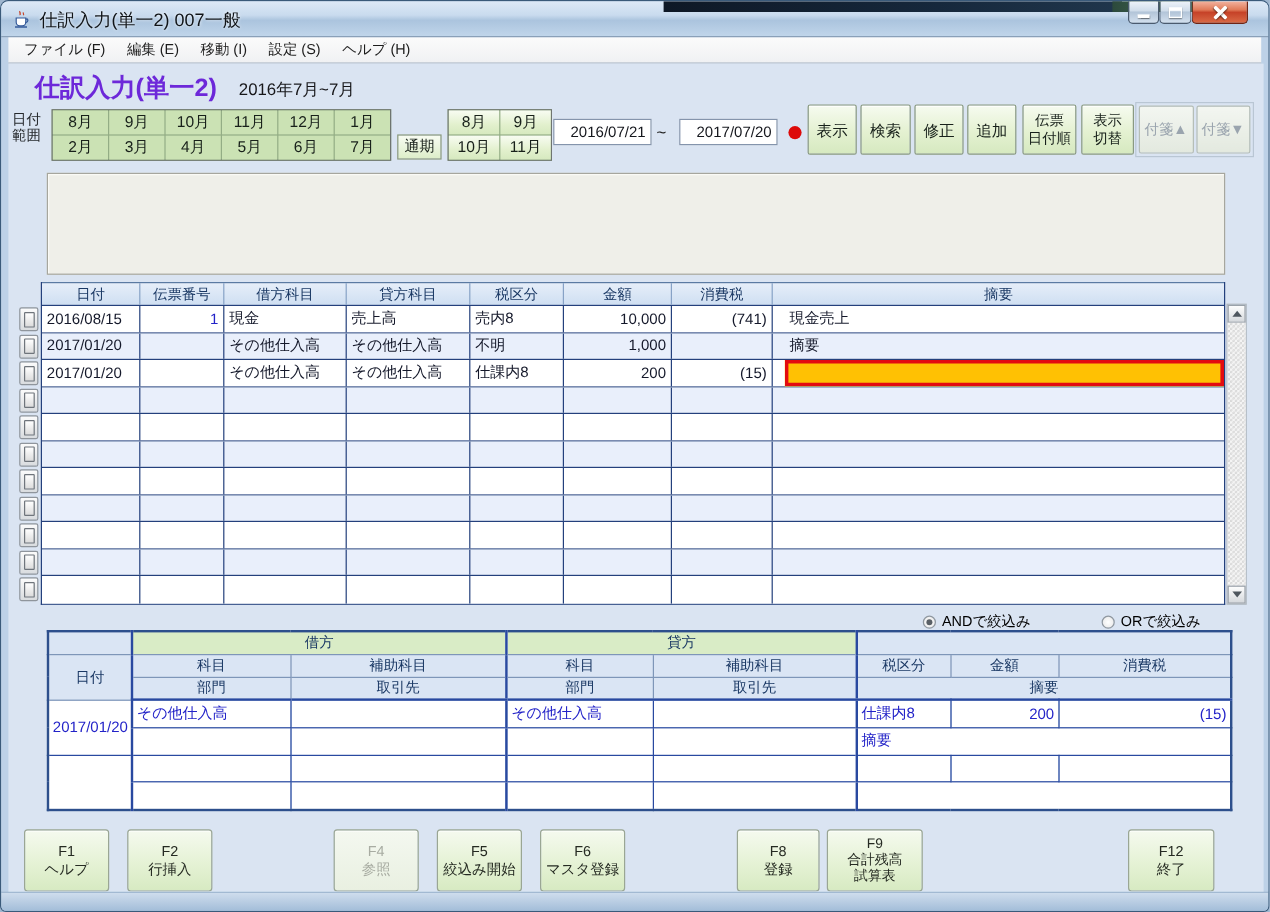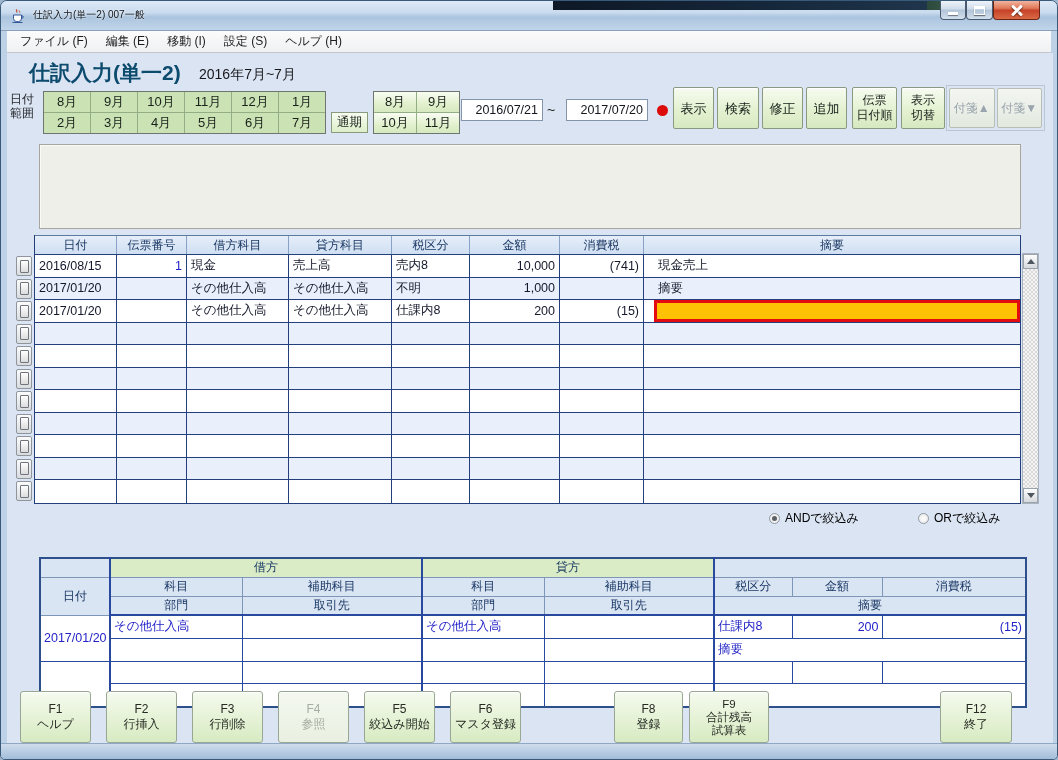--- a/index.html
+++ b/index.html
@@ -3,37 +3,37 @@
 <meta charset="utf-8">
 <style>
   html,body{margin:0;padding:0;background:#9fb6cf;}
   *{box-sizing:border-box;font-family:"Liberation Sans","DejaVu Sans",sans-serif;}
   .window{position:relative;width:1058px;height:760px;border:1px solid #3a5a7a;border-radius:7px 7px 5px 5px;overflow:hidden;background:#bdd1e7;}
   
   .titlebar{position:relative;height:30px;background:linear-gradient(180deg,#dde9f7 0%,#c9dbee 40%,#abc4de 55%,#c0d5ea 100%);border-bottom:1px solid #8aa0b8;}
   .tb-band-dark{position:absolute;left:552px;top:0;width:382px;height:9px;background:linear-gradient(to right,#0e1826,#16283c 60%,#20364c);}
   .tb-band-green{position:absolute;left:926px;top:0;width:86px;height:9px;background:linear-gradient(to right,#2c4a3c,#5d7d64);}
   .app-icon{position:absolute;left:9px;top:7px;width:16px;height:16px;}
-  .tb-title{position:absolute;left:32px;top:7px;font-size:10px;color:#101418;text-shadow:0 0 3px #ffffff;}
+  .tb-title{position:absolute;left:32px;top:7px;font-size:15px;color:#101418;text-shadow:0 0 3px #ffffff;}
   .win-btn{position:absolute;top:0;height:19px;border:1px solid #4a5a6e;border-top:none;border-radius:0 0 4px 4px;display:flex;align-items:center;justify-content:center;background:linear-gradient(#eef3fa 0%,#cfdcea 45%,#b2c4d8 50%,#d3e0ee 100%);}
   .win-btn.min{left:939px;width:26px}
   .win-btn.max{left:965px;width:27px}
   .win-btn.close{left:992px;width:47px;background:linear-gradient(#f2b3a0 0%,#e07a58 40%,#c64228 52%,#d96a46 100%);border-color:#6e2414;}
   .g-min{width:10px;height:3px;background:#fff;box-shadow:0 1px 1px rgba(0,0,0,.45);margin-top:7px;}
   .g-max{width:11px;height:9px;border:1px solid #fff;border-top:3px solid #fff;box-shadow:0 1px 1px rgba(0,0,0,.45);}
   .g-x{position:relative;width:14px;height:12px;}
   .g-x::before,.g-x::after{content:"";position:absolute;left:0;top:5px;width:14px;height:3px;background:#fff;border-radius:1px;box-shadow:0 1px 1px rgba(0,0,0,.4);}
   .g-x::before{transform:rotate(45deg);} .g-x::after{transform:rotate(-45deg);}
   
   .frame{border-left:6px solid #bdd1e7;border-right:6px solid #bdd1e7;}
   .menubar{height:22px;background:linear-gradient(#fbfbfb,#f0f1f3);border-bottom:1px solid #c3c7cc;display:flex;align-items:center;padding-left:4px;}
   .menu-item{font-size:12px;color:#1c1c1c;padding:2px 9px;cursor:default;}
   
   .body{position:relative;width:1046px;height:690px;background:#dae4f2;overflow:hidden;}
-  .page-title{position:absolute;left:22px;top:6px;font-size:21px;font-weight:bold;color:#0c4a6e;}
+  .page-title{position:absolute;left:22px;top:6px;font-size:21px;font-weight:bold;color:#6d28d9;}
   .page-period{position:absolute;left:192px;top:13px;font-size:14px;color:#17171a;}
   .dr-label{position:absolute;left:3px;top:39px;font-size:12px;color:#25282c;line-height:14px;}
   .mgrid{position:absolute;display:grid;gap:1px;border:1px solid #6f7570;background:#93ad85;}
   .mgrid1{left:36px;top:38px;grid-template-columns:repeat(6,46px);grid-auto-rows:20px;}
   .mgrid2{left:366px;top:38px;grid-template-columns:repeat(2,42px);grid-auto-rows:20px;}
   .mbtn{display:flex;align-items:center;justify-content:center;font-size:13px;color:#18201a;background:#cbe2b4;}
   .mbtn.raised{background:linear-gradient(#f8fcf2,#e2f0cd 60%,#d6e9bf);}
   .zenki{position:absolute;left:324px;top:59px;width:37px;height:21px;border:1px solid #8a9a7c;background:linear-gradient(#f8fcf2,#ddeec9);font-size:12.5px;display:flex;align-items:center;justify-content:center;color:#18201a;}
   .date-field{position:absolute;top:46px;height:22px;width:82px;border:1px solid #8494ac;background:#fff;font-size:12.5px;text-align:right;padding:0 4px 0 2px;color:#14161c;}
   .tilde{position:absolute;left:540px;top:49px;font-size:14px;color:#222;}
@@ -65,21 +65,21 @@
   .sb-track{position:absolute;left:0;top:15px;right:0;bottom:15px;background-color:#f4f4f4;background-image:linear-gradient(45deg,#d9d9d9 25%,transparent 25%,transparent 75%,#d9d9d9 75%),linear-gradient(45deg,#d9d9d9 25%,transparent 25%,transparent 75%,#d9d9d9 75%);background-size:4px 4px;background-position:0 0,2px 2px;}
   .sb-btn{position:absolute;left:0;width:15px;height:15px;background:linear-gradient(#fdfdfd,#d6d9dd);border:1px solid #9aa2aa;display:flex;align-items:center;justify-content:center;}
   .sb-btn.up{top:0;} .sb-btn.down{bottom:0;}
   .tri-up{width:0;height:0;border-left:4px solid transparent;border-right:4px solid transparent;border-bottom:5px solid #4e565e;}
   .tri-down{width:0;height:0;border-left:4px solid transparent;border-right:4px solid transparent;border-top:5px solid #4e565e;}
   
   .radio-wrap{position:absolute;top:457px;display:flex;align-items:center;gap:5px;font-size:12px;color:#000000;}
   .radio{width:11px;height:11px;border-radius:50%;border:1px solid #9098a0;background:radial-gradient(#ffffff,#e6e6e6);display:flex;align-items:center;justify-content:center;}
   .radio.checked::after{content:"";width:5px;height:5px;border-radius:50%;background:#5a6066;}
   
-  .dt-wrap{position:absolute;left:32px;top:504px;border-radius:26px;}
+  .dt-wrap{position:absolute;left:32px;top:472px;border-radius:26px;}
   table.dt{border-collapse:collapse;table-layout:fixed;width:986px;border:2px solid #2d4f8c;}
   table.dt td{overflow:hidden;white-space:nowrap;padding:0 3px;}
   td.hB{border:1px solid #7e96b8;background:#dae5f4;color:#1a3864;font-size:12px;text-align:center;}
   td.hG{border:1px solid #7e96b8;background:#d9ecc6;color:#1a3864;font-size:12px;text-align:center;}
   tr.rC td{border-bottom:2px solid #2949a0;}
   td.d{border:1px solid #2949a0;background:#fff;color:#2323c8;font-size:12.5px;}
   td.d.num{text-align:right;}
   td.d.ctr{text-align:center;}
   td.sL{border-left-width:2px !important;border-left-color:#2949a0 !important;border-left-style:solid;}
   
@@ -475,24 +475,20 @@
 
       <div class="fkeys">
         <div class="fkey" style="left:13px;width:71px">
           <span>F1</span>
             <span>ヘルプ</span>
         </div>
         <div class="fkey" style="left:99px;width:71px">
           <span>F2</span>
             <span>行挿入</span>
         </div>
-        <div class="fkey" style="left:185px;width:71px">
-          <span>F3</span>
-            <span>行削除</span>
-        </div>
         <div class="fkey disabled" style="left:271px;width:71px">
           <span>F4</span>
             <span>参照</span>
         </div>
         <div class="fkey" style="left:357px;width:71px">
           <span>F5</span>
             <span>絞込み開始</span>
         </div>
         <div class="fkey" style="left:443px;width:71px">
           <span>F6</span>

